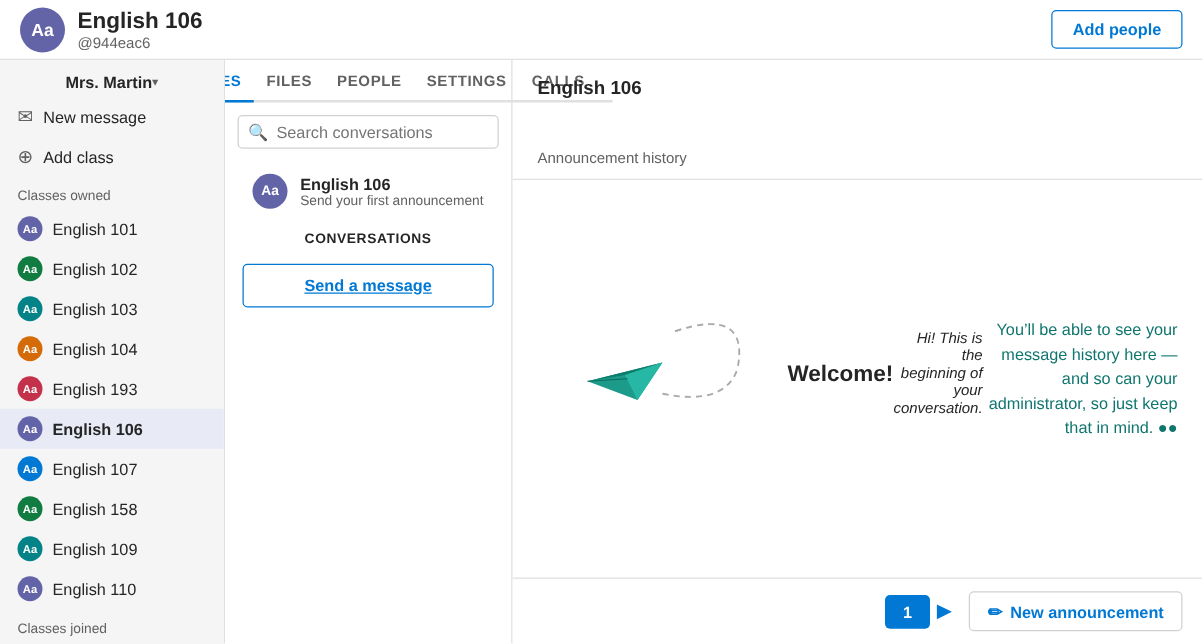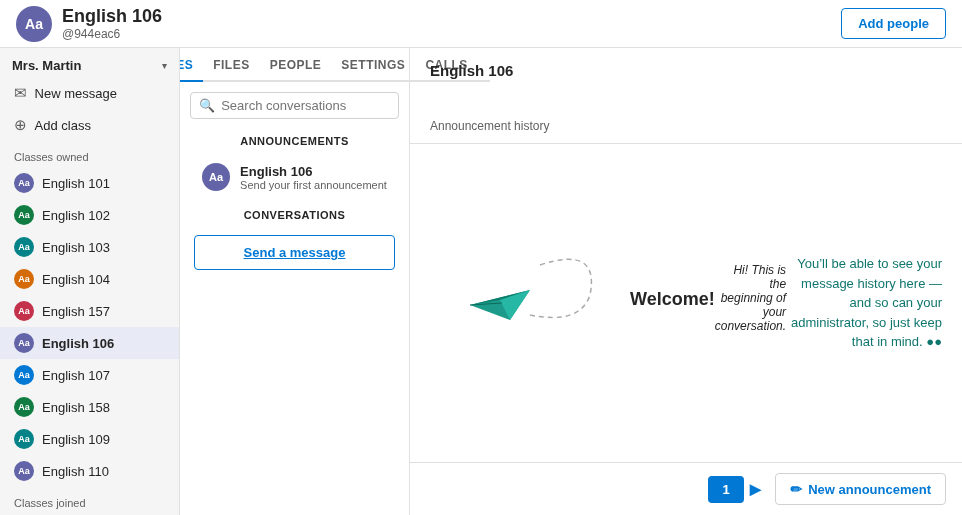--- a/index.html
+++ b/index.html
@@ -11,21 +11,21 @@
     .class-avatar { width: 36px; height: 36px; border-radius: 50%; background: #6264a7; color: #fff; display: flex; align-items: center; justify-content: center; font-weight: bold; font-size: 14px; }
     .class-name { font-size: 18px; font-weight: 600; color: #252525; }
     .class-handle { font-size: 12px; color: #616161; }
     .add-people-btn { border: 1.5px solid #0078d4; background: #fff; color: #0078d4; font-size: 13px; font-weight: 600; padding: 7px 16px; border-radius: 4px; cursor: pointer; }
 
     
     .main-layout { display: flex; flex: 1; overflow: hidden; }
 
     
     .sidebar { width: 180px; border-right: 1px solid #e0e0e0; background: #f5f5f5; display: flex; flex-direction: column; overflow-y: auto; }
-    .sidebar-header { padding: 10px 12px 4px; display: flex; align-items: center; justify-content: space-between; cursor: pointer; }
+    .sidebar-header { padding: 10px 12px 4px; display: flex; align-items: center; justify-content: center; cursor: pointer; }
     .sidebar-user { font-size: 13px; font-weight: 600; color: #252525; }
     .chevron { font-size: 10px; color: #616161; }
 
     .sidebar-action { display: flex; align-items: center; gap: 8px; padding: 7px 14px; cursor: pointer; color: #252525; font-size: 13px; }
     .sidebar-action-icon { font-size: 15px; color: #616161; }
 
     .sidebar-section-label { padding: 10px 14px 4px; font-size: 11px; color: #616161; font-weight: 500; }
 
     .sidebar-item { display: flex; align-items: center; gap: 8px; padding: 6px 14px; cursor: pointer; color: #252525; font-size: 13px; border-radius: 0; }
     .sidebar-item.active { background: #e8eaf6; font-weight: 600; }
@@ -132,21 +132,21 @@
     <div class="sidebar-item">
       <div class="class-icon icon-teal">Aa</div>
       <span>English 103</span>
     </div>
     <div class="sidebar-item">
       <div class="class-icon icon-orange">Aa</div>
       <span>English 104</span>
     </div>
     <div class="sidebar-item">
       <div class="class-icon icon-red">Aa</div>
-      <span>English 157</span>
+      <span>English 193</span>
     </div>
     <div class="sidebar-item active">
       <div class="class-icon icon-purple">Aa</div>
       <span>English 106</span>
     </div>
     <div class="sidebar-item">
       <div class="class-icon icon-blue">Aa</div>
       <span>English 107</span>
     </div>
     <div class="sidebar-item">
@@ -180,21 +180,20 @@
         <div class="tab">PEOPLE</div>
         <div class="tab">SETTINGS</div>
         <div class="tab">CALLS</div>
       </div>
 
       <div class="search-box">
         <span class="search-icon">🔍</span>
         <input class="search-input" type="text" placeholder="Search conversations" style="">
       </div>
 
-      <div class="section-label">ANNOUNCEMENTS</div>
       <div class="announcement-item">
         <div class="ann-avatar">Aa</div>
         <div class="ann-text">
           <span class="ann-title">English 106</span>
           <span class="ann-sub">Send your first announcement</span>
         </div>
       </div>
 
       <div class="conv-section">CONVERSATIONS</div>
       <button class="send-message-btn">Send a message</button>

